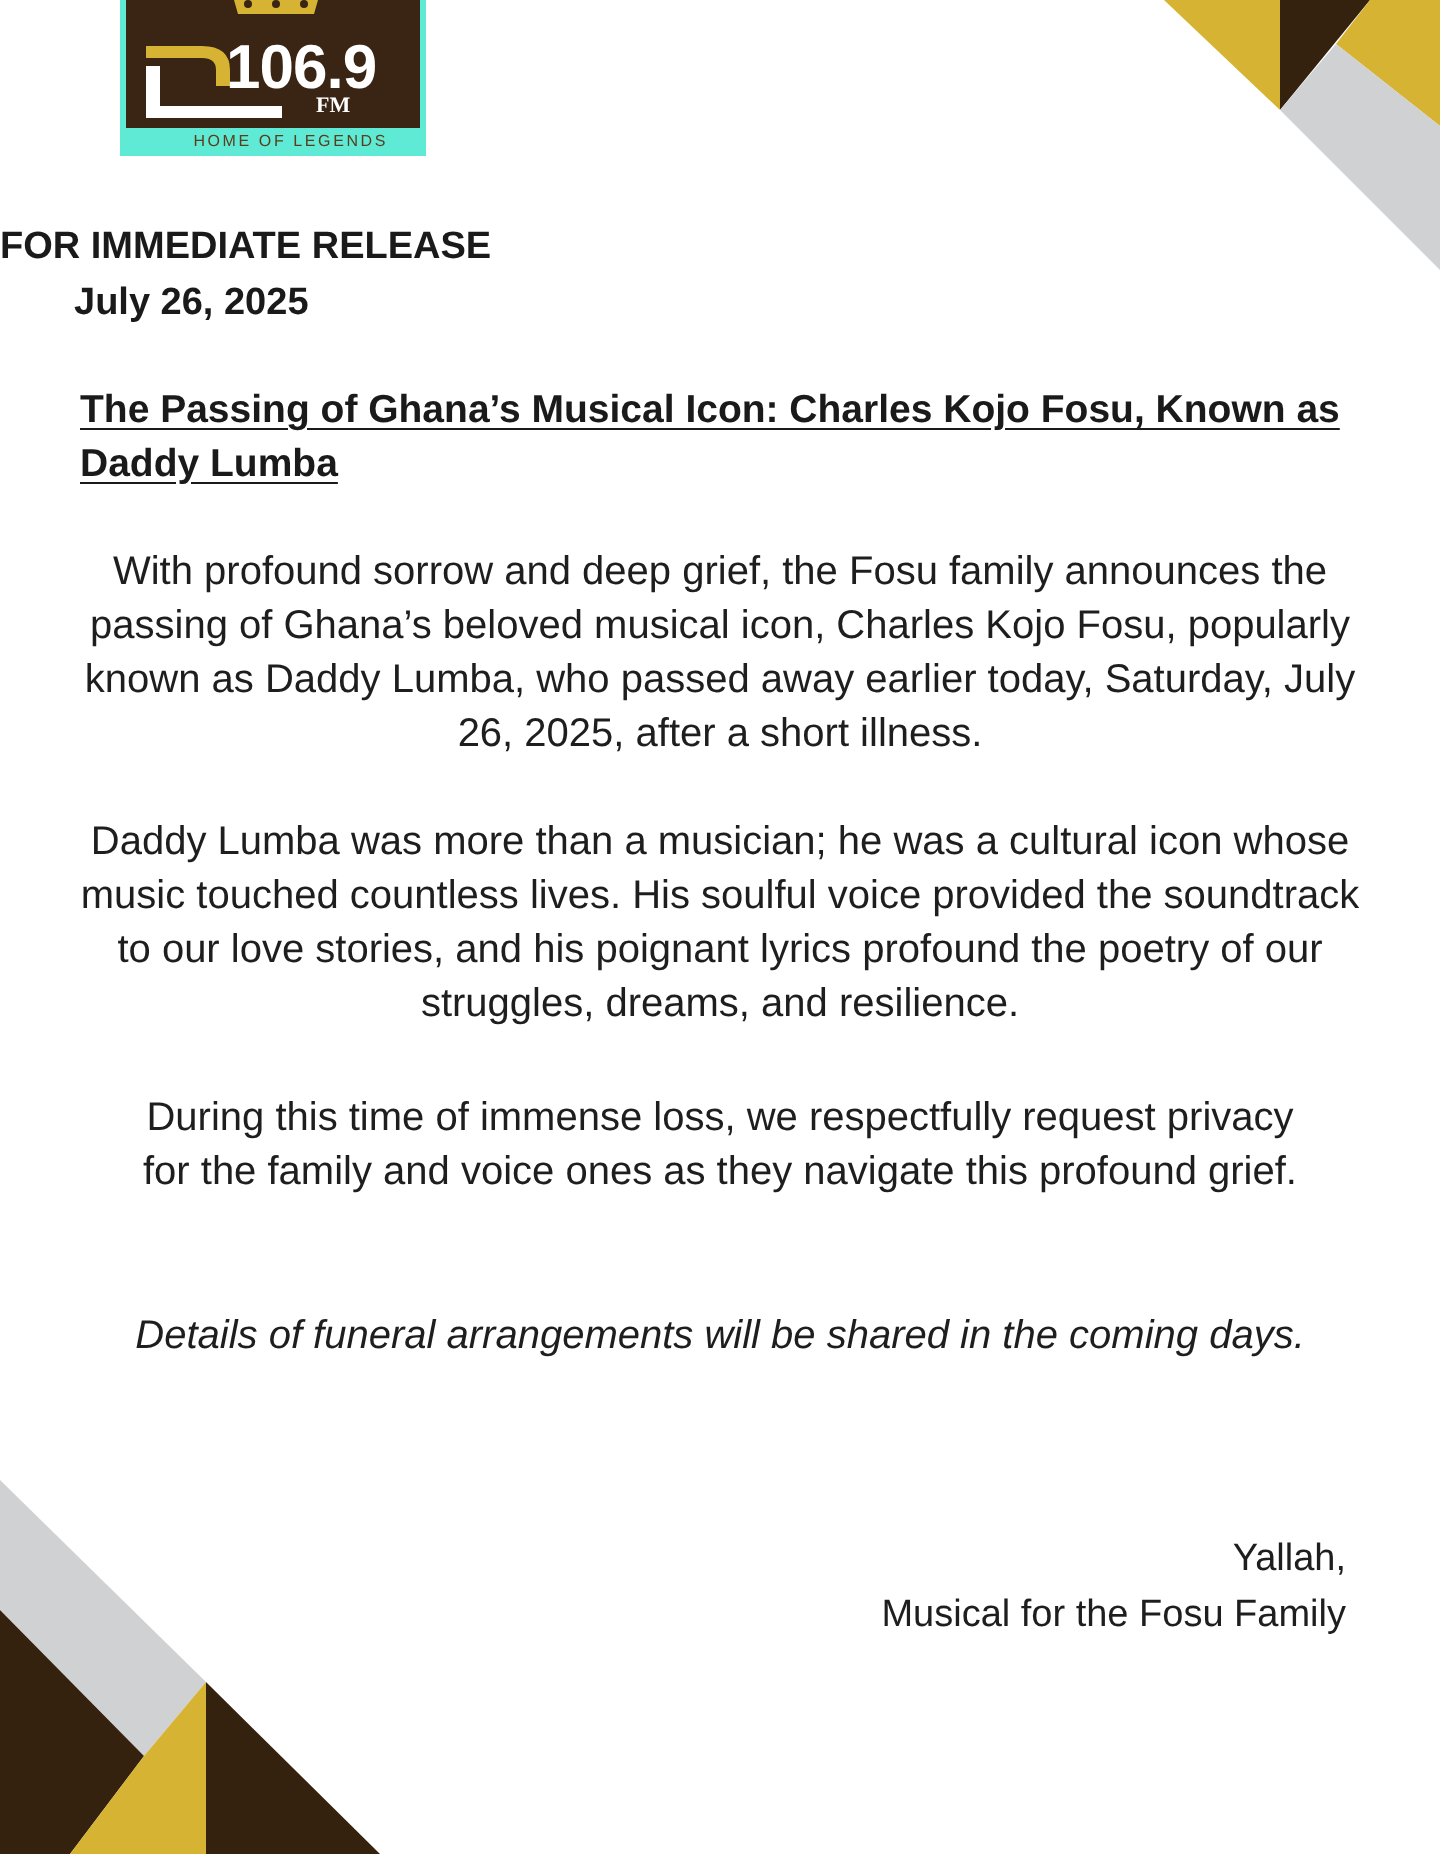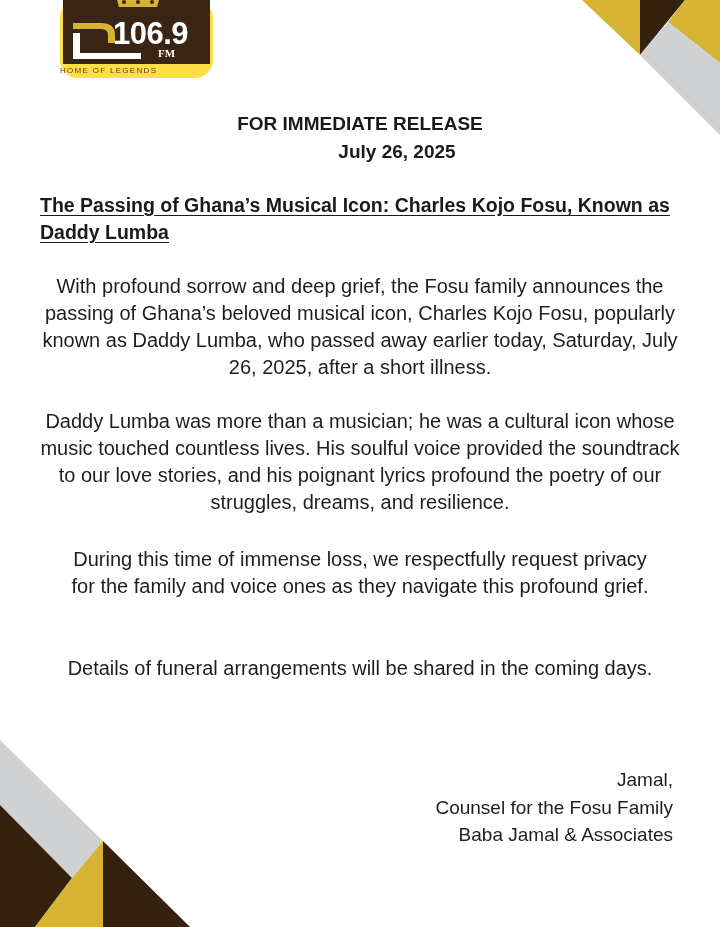--- a/index.html
+++ b/index.html
@@ -8,47 +8,46 @@
     background: #ffffff; color: #1e1e1e;
     font-family: "DejaVu Sans", sans-serif;
   }
   .corner { position: absolute; }
   .corner svg { display: block; }
   .corner-tr { top: 0; right: 0; width: 160px; height: 140px; }
   .corner-bl { left: 0; bottom: 0; width: 200px; height: 200px; }
 
   .logo {
     position: absolute; left: 60px; top: 0; width: 153px; height: 78px;
-    background: #fde047;
-    border-radius: 18px;
+    background: #5eead4;
   }
   .logo-inner {
     position: absolute; left: 3px; top: 0; width: 147px; height: 64px;
     background: #3a2514;
   }
   .logo-crown { position: absolute; left: 52px; top: 0; width: 46px; height: 9px; }
   .logo-mark { position: absolute; left: 8px; top: 17px; width: 70px; height: 43px; }
   .logo-freq {
     position: absolute; left: 50px; top: 18px;
     font-family: "Liberation Sans", sans-serif; font-weight: bold;
     font-size: 31px; line-height: 31px; color: #ffffff; letter-spacing: -0.5px;
   }
   .logo-fm {
     position: absolute; left: 95px; top: 47px;
     font-family: Liberation Serif, serif; font-weight: bold;
     font-size: 11px; line-height: 12px; color: #ffffff;
   }
   .logo-tagline {
-    position: absolute; left: 0; top: 65px; width: 134px; text-align: left;
+    position: absolute; left: 0; top: 65px; width: 134px; text-align: right;
     font-family: "Liberation Sans", sans-serif;
     font-size: 8px; line-height: 11px; letter-spacing: 1.3px; color: #5a3d1c;
   }
 
   .release {
-    position: absolute; left: 0; width: 720px; text-align: center;
+    position: absolute; left: 0; width: 720px; text-align: left;
     font-family: "Liberation Sans", sans-serif; font-weight: bold;
     font-size: 19px; line-height: 28px; color: #1a1a1a;
   }
   .release-label { top: 110px; }
   .release-date { top: 138px; padding-left: 37px; }
 
   .headline {
     position: absolute; left: 40px; top: 192px; width: 640px; text-align: left;
     font-family: "Liberation Sans", sans-serif; font-weight: bold;
     font-size: 19.5px; line-height: 27px; text-decoration: underline;
@@ -56,21 +55,21 @@
   }
 
   .para {
     position: absolute; left: 30px; width: 660px; text-align: center;
     font-family: "Liberation Sans", sans-serif;
     font-size: 20px; line-height: 27px; color: #1e1e1e;
   }
   .para-1 { top: 273px; text-align: center; }
   .para-2 { top: 408px; }
   .para-3 { top: 546px; left: 60px; width: 600px; }
-  .para-4 { top: 655px; left: 60px; width: 600px; }
+  .para-4 { top: 655px; left: 60px; width: 600px; font-style: italic; }
 
   .signature {
     position: absolute; right: 47px; top: 766px; text-align: right;
     font-family: "Liberation Sans", sans-serif;
     font-size: 19px; line-height: 27.5px; color: #1e1e1e;
   }
   .signature div { white-space: nowrap; }
 </style>
 </head>
 <body>
@@ -115,16 +114,15 @@
 <div class="release release-date">July 26, 2025</div>
 
 <div class="headline">The Passing of Ghana’s Musical Icon: Charles Kojo Fosu, Known as Daddy Lumba</div>
 
 <div class="para para-1">With profound sorrow and deep grief, the Fosu family announces the passing of Ghana’s beloved musical icon, Charles Kojo Fosu, popularly known as Daddy Lumba, who passed away earlier today, Saturday, July 26, 2025, after a short illness.</div>
 <div class="para para-2">Daddy Lumba was more than a musician; he was a cultural icon whose music touched countless lives. His soulful voice provided the soundtrack to our love stories, and his poignant lyrics profound the poetry of our struggles, dreams, and resilience.</div>
 <div class="para para-3">During this time of immense loss, we respectfully request privacy for the family and voice ones as they navigate this profound grief.</div>
 <div class="para para-4">Details of funeral arrangements will be shared in the coming days.</div>
 
 <div class="signature">
-  <div>Jamal,</div>
-  <div>Counsel for the Fosu Family</div>
-  <div>Baba Jamal &amp; Associates</div>
+  <div>Yallah,</div>
+  <div>Musical for the Fosu Family</div>
 </div>
 
 </body></html>

